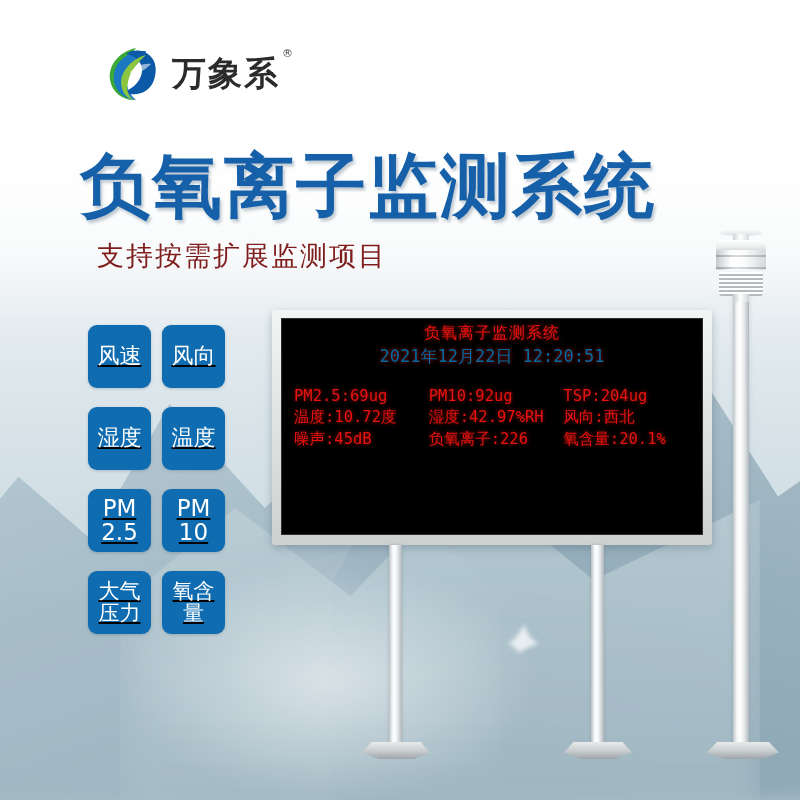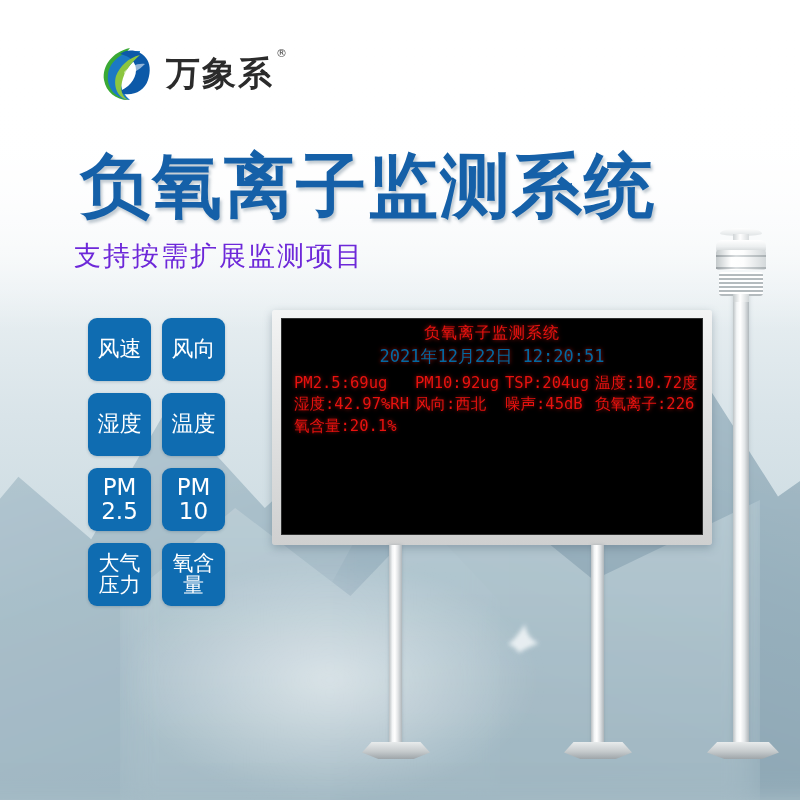--- a/index.html
+++ b/index.html
@@ -53,21 +53,21 @@
     background: radial-gradient(ellipse at center, rgba(255,255,255,.55) 0%, rgba(255,255,255,0) 70%);
     filter: blur(8px);
   }
   .bird {
     position: absolute; left: 505px; top: 620px; width: 40px; height: 34px;
     filter: blur(2.2px); opacity: .85;
   }
 
   
   .logo-row {
-    position: absolute; left: 100px; top: 46px;
+    position: absolute; left: 106px; top: 46px;
     display: flex; align-items: center; gap: 14px;
   }
   .logo-mark { width: 52px; height: 56px; }
   .logo-text {
     position: relative;
     font-size: 34px; font-weight: 700; letter-spacing: 2px;
     color: #2b2b2b;
     font-family: "DejaVu Sans", "Liberation Sans", sans-serif;
   }
   .logo-reg {
@@ -78,33 +78,34 @@
   
   .headline {
     position: absolute; left: 80px; top: 140px;
     font-size: 70px; font-weight: 700; letter-spacing: 2px;
     color: #1560a8;
     text-shadow: 2px 3px 3px rgba(120,140,155,.45);
     font-family: "DejaVu Sans", "Liberation Sans", sans-serif;
     white-space: nowrap;
   }
   .subhead {
-    position: absolute; left: 74px; top: 238px;
+    position: absolute; left: 97px; top: 238px;
     font-size: 27px; font-weight: 500; letter-spacing: 2px;
-    color: #6d28d9;
+    color: #7f1d1d;
     font-family: "DejaVu Sans", "Liberation Sans", sans-serif;
     white-space: nowrap;
   }
 
   
   .tag-grid {
-    position: absolute; left: 88px; top: 318px;
+    position: absolute; left: 88px; top: 325px;
     display: grid;
     grid-template-columns: 63px 63px;
-    gap: 12px 11px;
+    gap: 19px 11px;
+    text-decoration: underline;
   }
   .tag {
     width: 63px; height: 63px;
     background: #0f6cb1;
     border-radius: 9px;
     color: #fff;
     display: flex; flex-direction: column;
     align-items: center; justify-content: center;
     font-size: 22px; font-weight: 500; line-height: 1.04;
     font-family: "DejaVu Sans", "Liberation Sans", sans-serif;
@@ -143,24 +144,24 @@
   }
   .led-datetime {
     text-align: center;
     color: #0369a1;
     font-size: 17px;
     letter-spacing: 0px;
     margin-top: 1px;
     text-shadow: 0 0 4px rgba(235,25,20,.7);
   }
   .led-grid {
-    margin-top: 5px;
+    margin-top: 18px;
     padding: 0 10px 0 12px;
     display: grid;
-    grid-template-columns: 1fr 1fr 1fr 1fr;
+    grid-template-columns: 1fr 1fr 1fr;
     column-gap: 6px;
     row-gap: 1px;
   }
   .led-cell {
     color: #e8120f;
     font-size: 15.5px;
     line-height: 1.32;
     white-space: nowrap;
     text-shadow: 0 0 4px rgba(235,25,20,.65);
   }

